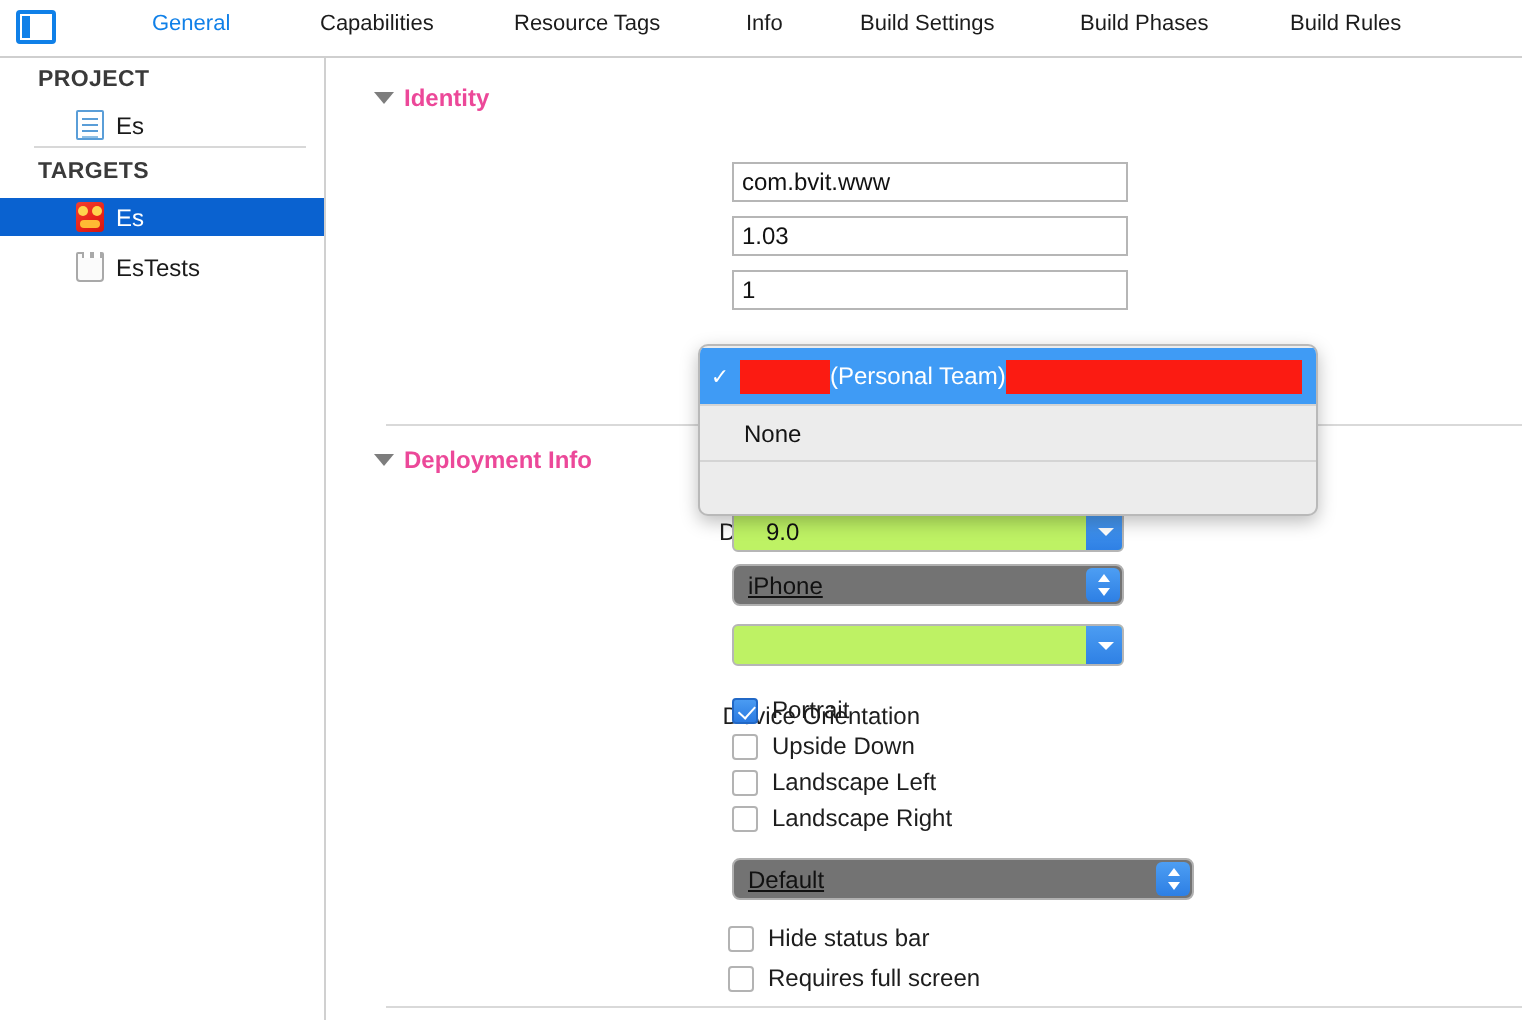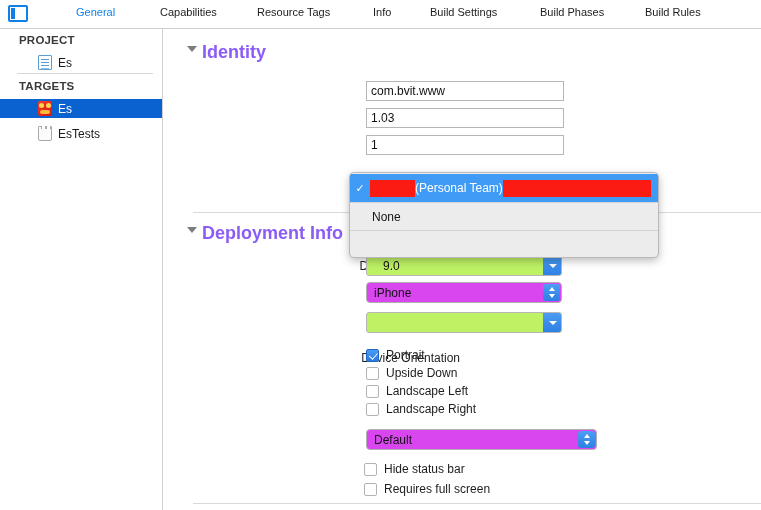--- a/index.html
+++ b/index.html
@@ -149,23 +149,23 @@
   #editor {
     position: absolute;
     left: 163px; top: 29px;
     right: 0; bottom: 0;
     background: #ffffff;
     overflow: hidden;
   }
 
   .sectionhdr {
     position: absolute;
-    font-size: 18px;
+    font-size: 12px;
     font-weight: bold;
-    color: #8b5cf6;
+    color: #ec4899;
     white-space: nowrap;
     cursor: default;
   }
   .twisty {
     position: absolute;
     width: 0; height: 0;
     border-left: 5px solid transparent;
     border-right: 5px solid transparent;
     border-top: 6px solid #7d7d7d;
   }
@@ -230,32 +230,33 @@
     width: 0; height: 0;
     border-left: 4px solid transparent;
     border-right: 4px solid transparent;
     border-top: 4px solid #ffffff;
   }
 
   
   .popup {
     position: absolute;
     height: 21px;
-    background: #d946ef;
+    background: #737373;
     border: 1px solid #b0b0b0;
     border-radius: 4px;
     box-sizing: border-box;
     display: flex;
     align-items: center;
     font-size: 12px;
     color: #111111;
     padding-left: 7px;
     white-space: nowrap;
     overflow: hidden;
     cursor: default;
+    text-decoration: underline;
   }
   .popup .pbtn {
     position: absolute;
     right: 1px; top: 1px; bottom: 1px;
     width: 17px;
     background: linear-gradient(180deg, #4d9ef3 0%, #2d7fe4 100%);
     border-radius: 3px;
     display: flex;
     flex-direction: column;
     align-items: center;

